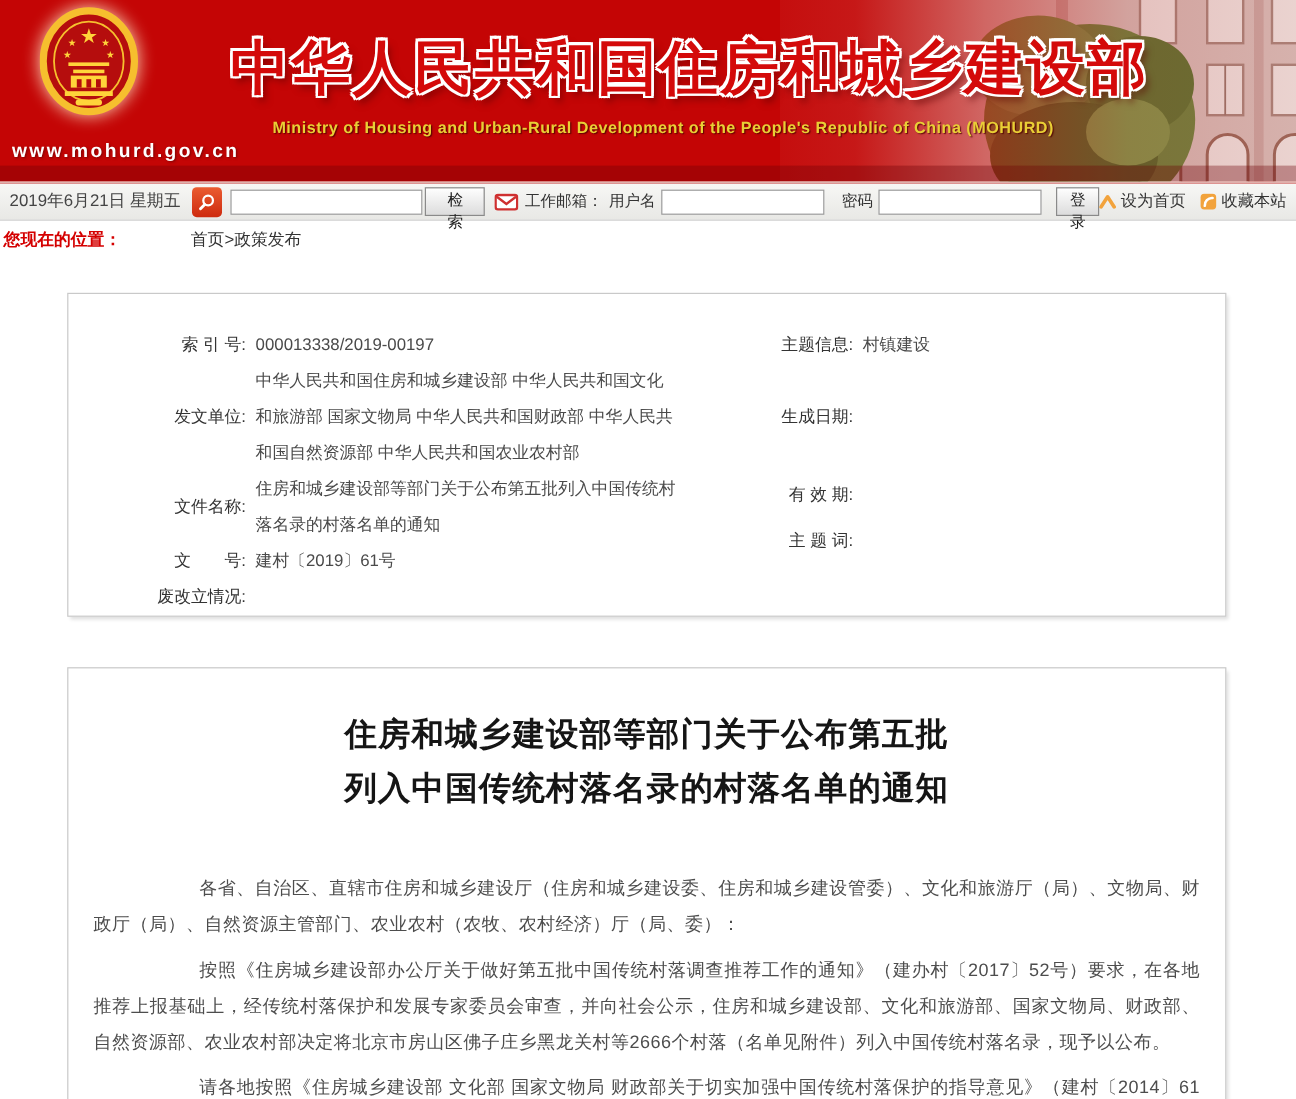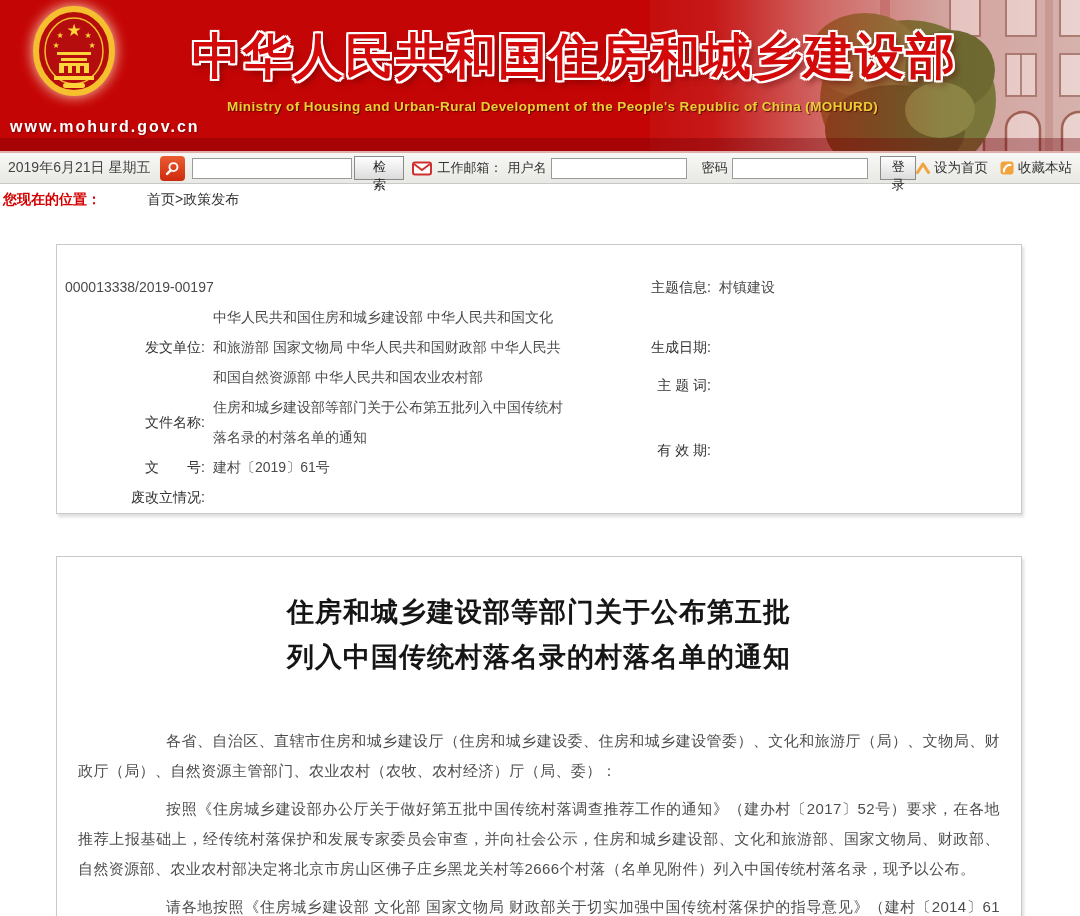--- a/index.html
+++ b/index.html
@@ -32,21 +32,21 @@
   .cred-input { width:136px; margin-right:14px; }
   .pw-input { margin-right:12px; }
   .login-btn { width:50px; }
   .quick { margin-left:auto; display:flex; align-items:center; }
   .quick-link { display:flex; align-items:center; gap:4px; color:#333; cursor:pointer; white-space:nowrap; font-size:13.5px; }
   .quick-link + .quick-link { margin-left:12px; }
 
   
   .breadcrumb { height:32px; display:flex; align-items:center; padding-left:3px; font-size:14px; background:#fff;gap:40px; }
   .bc-label { color:#d40000; font-weight:bold; }
-  .bc-path { color:#333; margin-left:6px; cursor:pointer; }
+  .bc-path { color:#333; margin-left:18px; cursor:pointer; }
 
   
   .box { width:966px; margin-left:56px; background:#fff; border:1px solid #c9c9c9; box-shadow:2px 3px 3px rgba(0,0,0,.13); }
   .meta-box { margin-top:28px; height:270px; padding-top:27px; display:flex; }
   .meta-left { width:566px; flex:0 0 auto; }
   .meta-row { display:flex; align-items:center; }
   .meta-label { flex:0 0 148px; text-align:right; color:#333; font-size:14px; line-height:30px; white-space:pre; }
   .meta-value { flex:0 0 352px; margin-left:8px; color:#4a4a4a; font-size:14px; line-height:30px; }
   .meta-right { flex:1; }
   .meta-right .meta-label { flex:0 0 88px; }
@@ -161,20 +161,21 @@
   </div>
 
   <div class="breadcrumb">
     <span class="bc-label">您现在的位置：</span>
     <span class="bc-path">首页&gt;政策发布</span>
   </div>
 
   <div class="box meta-box">
     <div class="meta-left">
       <div class="meta-row">
+        <span class="meta-label">索 引 号:</span>
         <span class="meta-value">000013338/2019-00197</span>
       </div>
       <div class="meta-row">
         <span class="meta-label">发文单位:</span>
         <span class="meta-value">中华人民共和国住房和城乡建设部 中华人民共和国文化和旅游部 国家文物局 中华人民共和国财政部 中华人民共和国自然资源部 中华人民共和国农业农村部</span>
       </div>
       <div class="meta-row">
         <span class="meta-label">文件名称:</span>
         <span class="meta-value">住房和城乡建设部等部门关于公布第五批列入中国传统村落名录的村落名单的通知</span>
       </div>
@@ -188,26 +189,26 @@
       </div>
     </div>
     <div class="meta-right">
       <div class="meta-row">
         <span class="meta-label">主题信息:</span>
         <span class="meta-value">村镇建设</span>
       </div>
       <div class="meta-row mr-2">
         <span class="meta-label">生成日期:</span>
       </div>
+      <div class="meta-row mr-3">
+        <span class="meta-label">有 效 期:</span>
+        <span class="meta-value"></span>
+      </div>
       <div class="meta-row mr-4">
         <span class="meta-label">主 题 词:</span>
-        <span class="meta-value"></span>
-      </div>
-      <div class="meta-row mr-3">
-        <span class="meta-label">有 效 期:</span>
         <span class="meta-value"></span>
       </div>
     </div>
   </div>
 
   <div class="box article-box">
     <div class="article-title">
       <span>住房和城乡建设部等部门关于公布第五批</span><br>
       <span>列入中国传统村落名录的村落名单的通知</span>
     </div>

